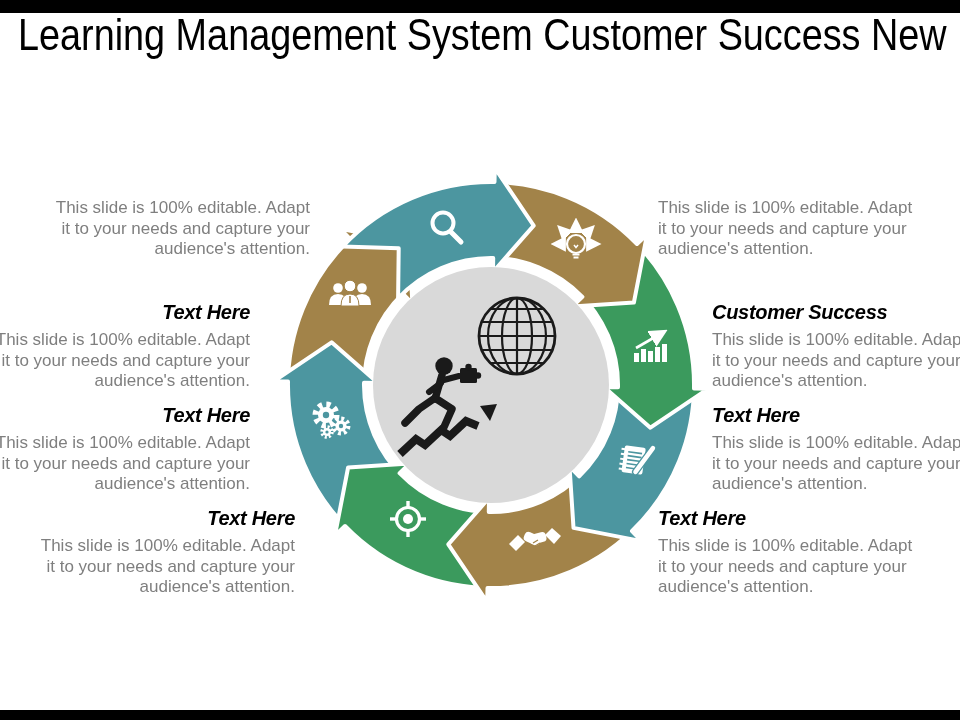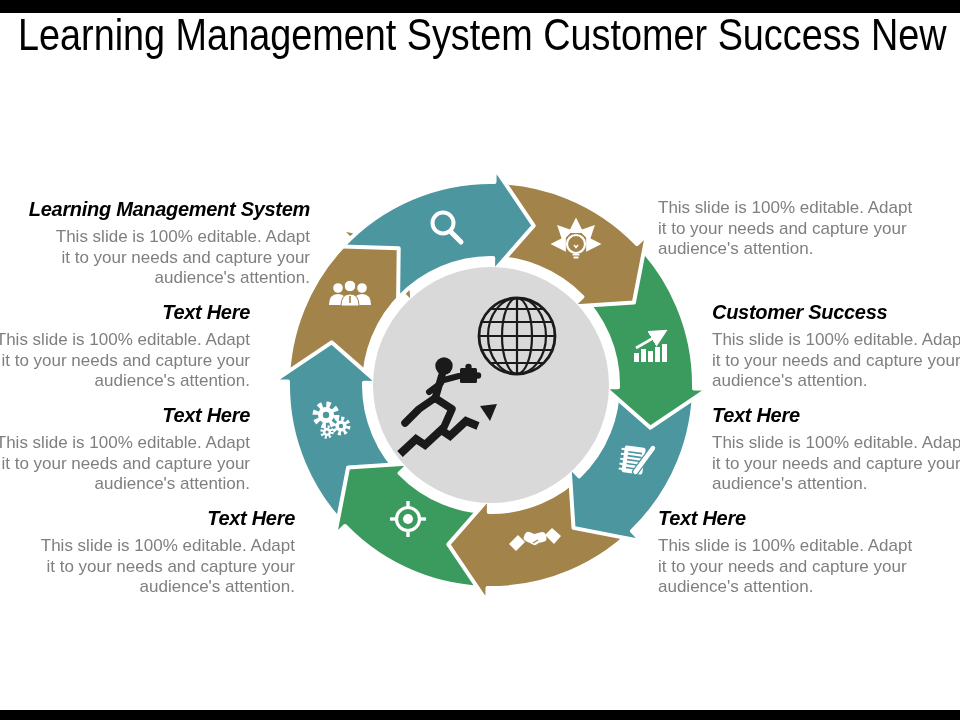--- a/index.html
+++ b/index.html
@@ -29,21 +29,20 @@
 <body>
 
 <div class="stage">
 
   <div class="bar top"></div>
   <div class="bar bottom"></div>
 
   <div class="title">Learning Management System Customer Success New</div>
 
   <div class="tb leftcol" style="top:198px;right:650px;">
-    <div class="hd">Learning Management System</div>
     <div class="bd">This slide is 100% editable.  Adapt it to your needs and capture your audience's attention.</div>
   </div>
   <div class="tb leftcol" style="top:301px;right:710px;">
     <div class="hd">Text Here</div>
     <div class="bd">This slide is 100% editable.  Adapt it to your needs and capture your audience's attention.</div>
   </div>
   <div class="tb leftcol" style="top:404px;right:710px;">
     <div class="hd">Text Here</div>
     <div class="bd">This slide is 100% editable.  Adapt it to your needs and capture your audience's attention.</div>
   </div>

